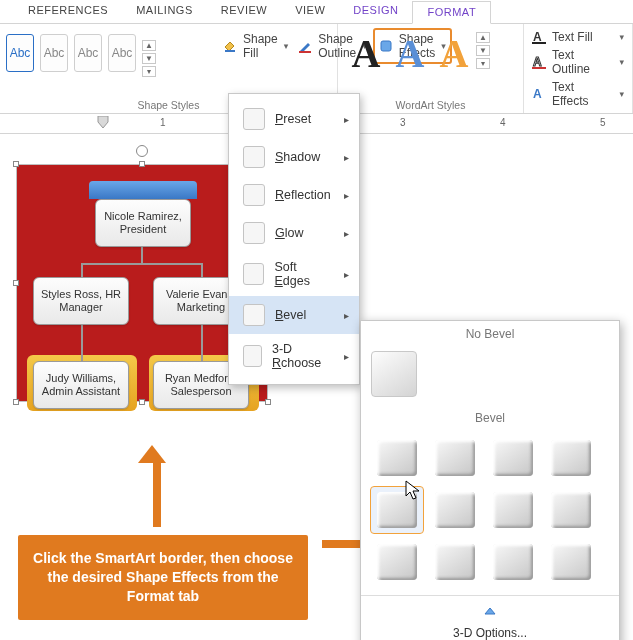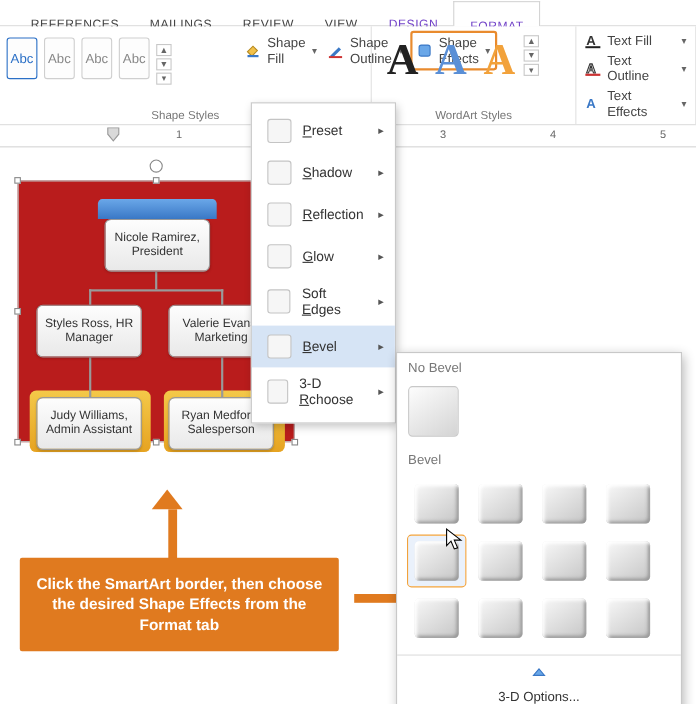--- a/index.html
+++ b/index.html
@@ -1,20 +1,20 @@
 <!DOCTYPE html>
 <html><head>
 <meta charset="utf-8">
 <style>
   * { box-sizing: border-box; margin: 0; padding: 0; font-family: "Segoe UI", Tahoma, sans-serif; }
   body { background: #fff; color: #333; width: 633px; height: 640px; overflow: hidden; position: relative; }
 
   
   .tabs { display: flex; height: 24px; border-bottom: 1px solid #d4d4d4; font-size: 11px; padding-left: 14px; }
-  .tab { padding: 16px 14px 0; color: #444; letter-spacing: .5px; cursor: pointer; }
+  .tab { padding: 4px 14px 0; color: #444; letter-spacing: .5px; cursor: pointer; }
   .tab.contextual { color: #7243c8; }
   .tab.active { border: 1px solid #d4d4d4; border-bottom: 1px solid #fff; background:#fff; position: relative; top:1px; }
 
   
   .ribbon { height: 90px; background: #fff; border-bottom: 1px solid #d4d4d4; display: flex; position: relative; }
   .group { border-right: 1px solid #e1e1e1; position: relative; padding: 4px 6px 18px; }
   .group-label { position: absolute; bottom: 2px; left: 0; right: 0; text-align: center; font-size: 10.5px; color: #777; }
 
   .shape-styles { width: 338px; }
   .styles-row { display:flex; gap:6px; padding-top:6px; }
@@ -64,32 +64,32 @@
   
   .effects-menu { position:absolute; left:228px; top:93px; width:132px; background:#fff; border:1px solid #c8c8c8; box-shadow:2px 3px 8px rgba(0,0,0,.25); padding:6px 0; z-index:20; }
   .eff-item { display:flex; align-items:center; gap:10px; padding:8px 10px 8px 14px; font-size:12.5px; color:#333; cursor:pointer; }
   .eff-item .sq { width:22px; height:22px; border:1px solid #c4c4c4; border-radius:3px; background:#f6f6f6; }
   .eff-item .arr { margin-left:auto; font-size:10px; color:#555; }
   .eff-item.sel { background:#d6e4f5; }
   .eff-item u { text-decoration: underline; }
 
   
   .bevel-gallery { position:absolute; left:360px; top:320px; width:260px; background:#fff; border:1px solid #c8c8c8; box-shadow:2px 3px 10px rgba(0,0,0,.3); z-index:20; font-size:12px; }
-  .gal-label { color:#777; padding:6px 10px; }
+  .gal-label { color:#777; padding:6px 10px;text-align:center; }
   .nobev { width:46px; height:46px; margin:4px 10px 8px; border:1px solid #c8c8c8; border-radius:4px; background:linear-gradient(145deg,#fdfdfd,#d4d4d4); }
   .bevel-grid { display:grid; grid-template-columns:repeat(4,52px); gap:6px; padding:4px 10px 10px; }
   .bevel-sw { width:52px; height:46px; border-radius:3px; display:flex; align-items:center; justify-content:center; cursor:pointer; }
   .bevel-sw .inner { width:40px; height:36px; border-radius:4px; background:linear-gradient(145deg,#f8f8f8,#c6c6c6); box-shadow: inset 2px 2px 3px #fff, inset -2px -2px 3px #999; }
   .bevel-sw.hover { outline:1px solid #f2a23b; background:#eaf1fb; }
   .gal-sep { border-top:1px solid #ddd; }
   .gal-opt { padding:8px 10px; display:flex; align-items:center; gap:8px; cursor:pointer; color:#333;flex-direction:column; }
   .cursor-svg { position:absolute; left:405px; top:480px; z-index:30; }
 
   
-  .callout { position:absolute; left:18px; bottom:48px; width:290px; background:#e07a1f; color:#fff; font-size:14px; line-height:19px; font-weight:600; text-align:center; padding:14px 12px; border-radius:2px;margin-top:35px;}
+  .callout { position:absolute; left:18px; bottom:20px; width:290px; background:#e07a1f; color:#fff; font-size:14px; line-height:19px; font-weight:600; text-align:center; padding:14px 12px; border-radius:2px;margin-top:35px;}
   .arrow-up { position:absolute; left:148px; top:445px; }
   .arrow-up .shaft { width:8px; height:64px; background:#e07a1f; margin:0 auto; }
   .arrow-up .head { width:0;height:0;border-left:14px solid transparent;border-right:14px solid transparent;border-bottom:18px solid #e07a1f; margin-left:-10px;}
   .arrow-right { position:absolute; left:322px; top:540px; }
   .arrow-right .shaft { width:90px; height:8px; background:#e07a1f; }
   .arrow-right .head { width:0;height:0;border-top:14px solid transparent;border-bottom:14px solid transparent;border-left:18px solid #e07a1f; position:absolute; right:-16px; top:-10px;}
 
 </style>
 </head>
 <body>

